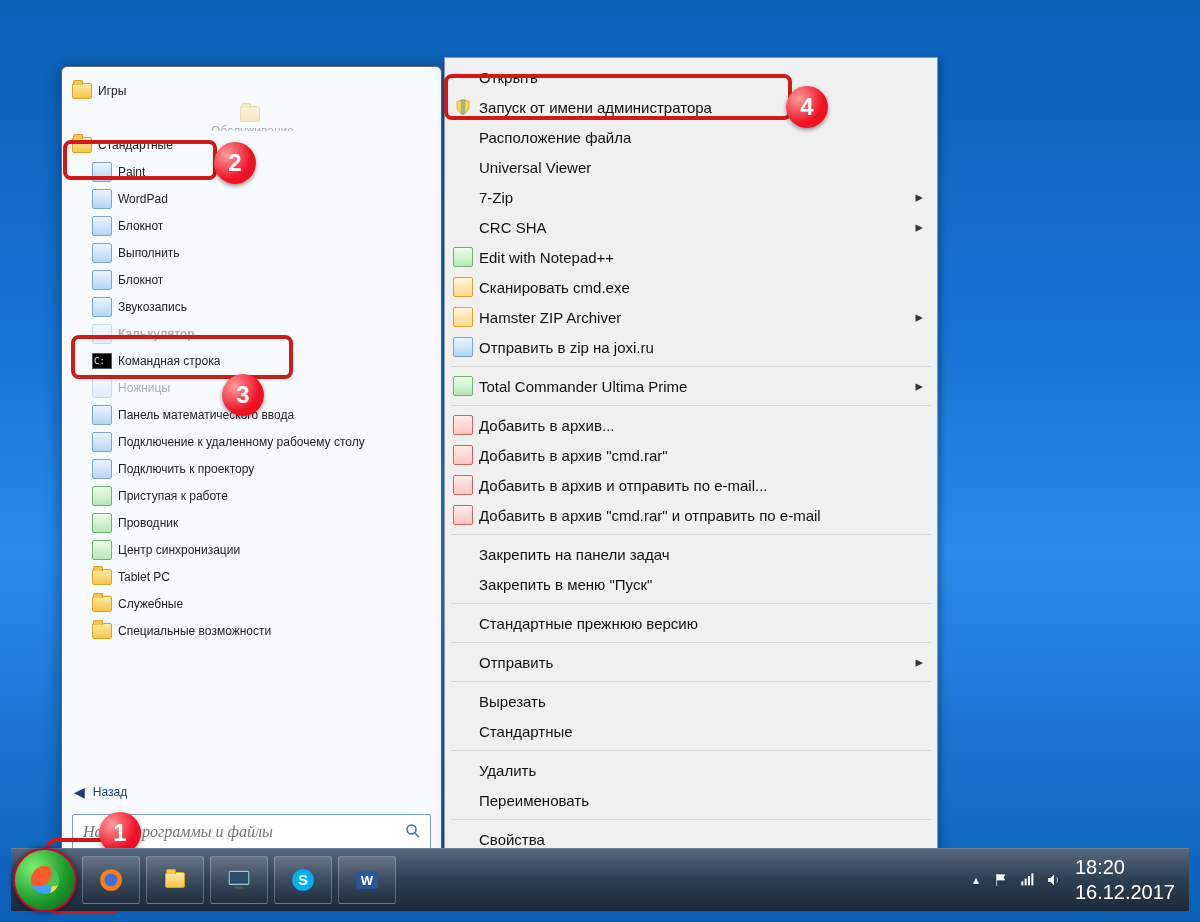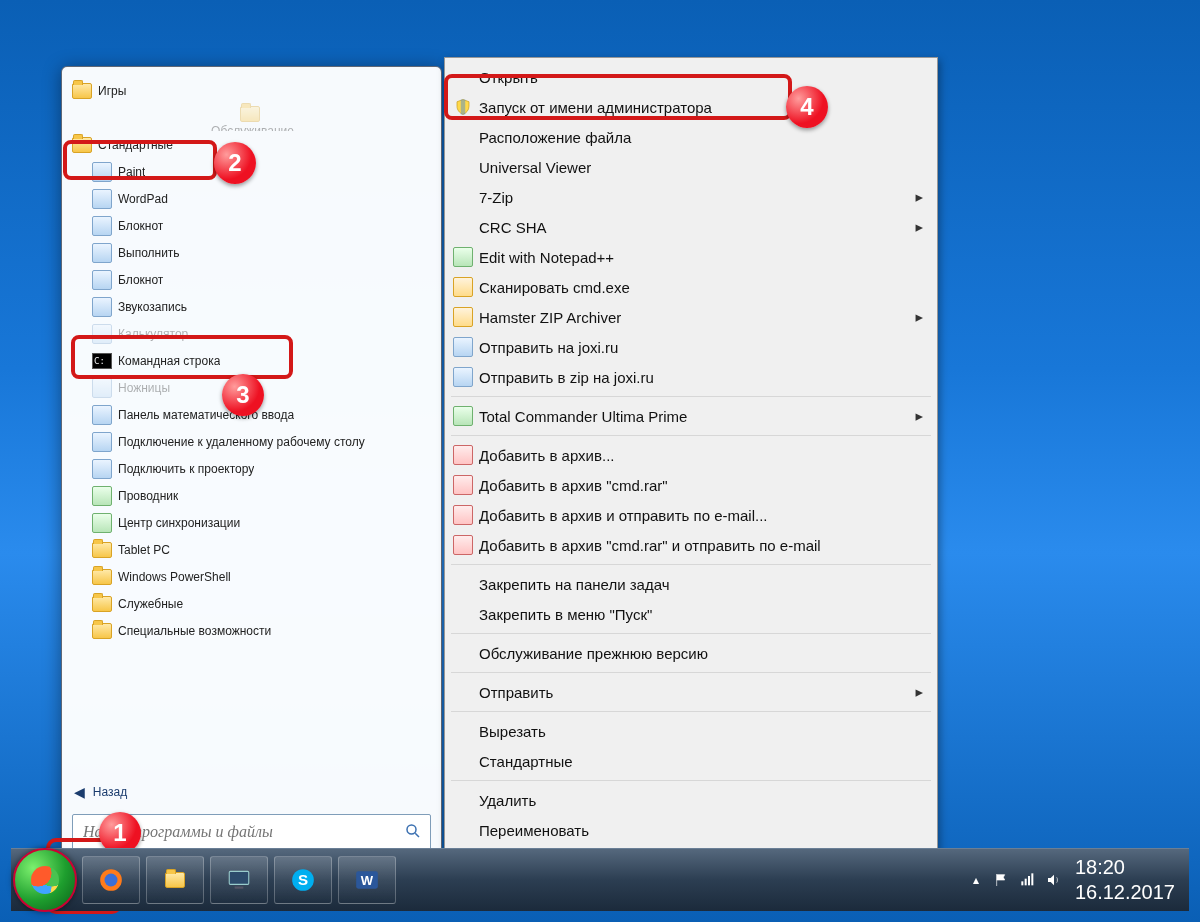--- a/index.html
+++ b/index.html
@@ -113,21 +113,21 @@
             <span class="gen-ic "></span>
           </span>
           <span class="lbl">Блокнот</span>
         </div>
         <div class="mi indent1">
           <span class="ico">
             <span class="gen-ic "></span>
           </span>
           <span class="lbl">Звукозапись</span>
         </div>
-        <div class="mi indent1" style="opacity: 0.35;">
+        <div class="mi indent1" style="opacity: 0.35; font-weight: bold;">
           <span class="ico">
             <span class="gen-ic "></span>
           </span>
           <span class="lbl">Калькулятор</span>
         </div>
         <div class="mi indent1">
           <span class="ico">
             <span class="cmd-ic">C:</span>
           </span>
           <span class="lbl">Командная строка</span>
@@ -153,39 +153,39 @@
         <div class="mi indent1">
           <span class="ico">
             <span class="gen-ic "></span>
           </span>
           <span class="lbl">Подключить к проектору</span>
         </div>
         <div class="mi indent1">
           <span class="ico">
             <span class="gen-ic g"></span>
           </span>
+          <span class="lbl">Приступая к работе</span>
+        </div>
+        <div class="mi indent1">
+          <span class="ico">
+            <span class="gen-ic g"></span>
+          </span>
           <span class="lbl">Проводник</span>
         </div>
         <div class="mi indent1">
           <span class="ico">
             <span class="gen-ic g"></span>
           </span>
           <span class="lbl">Центр синхронизации</span>
         </div>
         <div class="mi indent1">
           <span class="ico">
             <span class="folder-ic"></span>
           </span>
           <span class="lbl">Tablet PC</span>
-        </div>
-        <div class="mi indent1">
-          <span class="ico">
-            <span class="folder-ic"></span>
-          </span>
-          <span class="lbl">Windows PowerShell</span>
         </div>
         <div class="mi indent1">
           <span class="ico">
             <span class="folder-ic"></span>
           </span>
           <span class="lbl">Служебные</span>
         </div>
         <div class="mi indent1">
           <span class="ico">
             <span class="folder-ic"></span>
@@ -253,26 +253,20 @@
         <span class="cico">
           <span class="gen-ic o"></span>
         </span>
         <span>Hamster ZIP Archiver</span>
         <span class="arrow">▸</span>
       </div>
       <div class="ci">
         <span class="cico">
           <span class="gen-ic "></span>
         </span>
-        <span>Отправить на joxi.ru</span>
-      </div>
-      <div class="ci">
-        <span class="cico">
-          <span class="gen-ic "></span>
-        </span>
         <span>Отправить в zip на joxi.ru</span>
       </div>
       <div class="csep"></div>
       <div class="ci">
         <span class="cico">
           <span class="gen-ic g"></span>
         </span>
         <span>Total Commander Ultima Prime</span>
         <span class="arrow">▸</span>
       </div>
@@ -303,21 +297,21 @@
       </div>
       <div class="csep"></div>
       <div class="ci">
         <span>Закрепить на панели задач</span>
       </div>
       <div class="ci">
         <span>Закрепить в меню "Пуск"</span>
       </div>
       <div class="csep"></div>
       <div class="ci">
-        <span>Обслуживание прежнюю версию</span>
+        <span>Стандартные прежнюю версию</span>
       </div>
       <div class="csep"></div>
       <div class="ci">
         <span>Отправить</span>
         <span class="arrow">▸</span>
       </div>
       <div class="csep"></div>
       <div class="ci">
         <span>Вырезать</span>
       </div>

